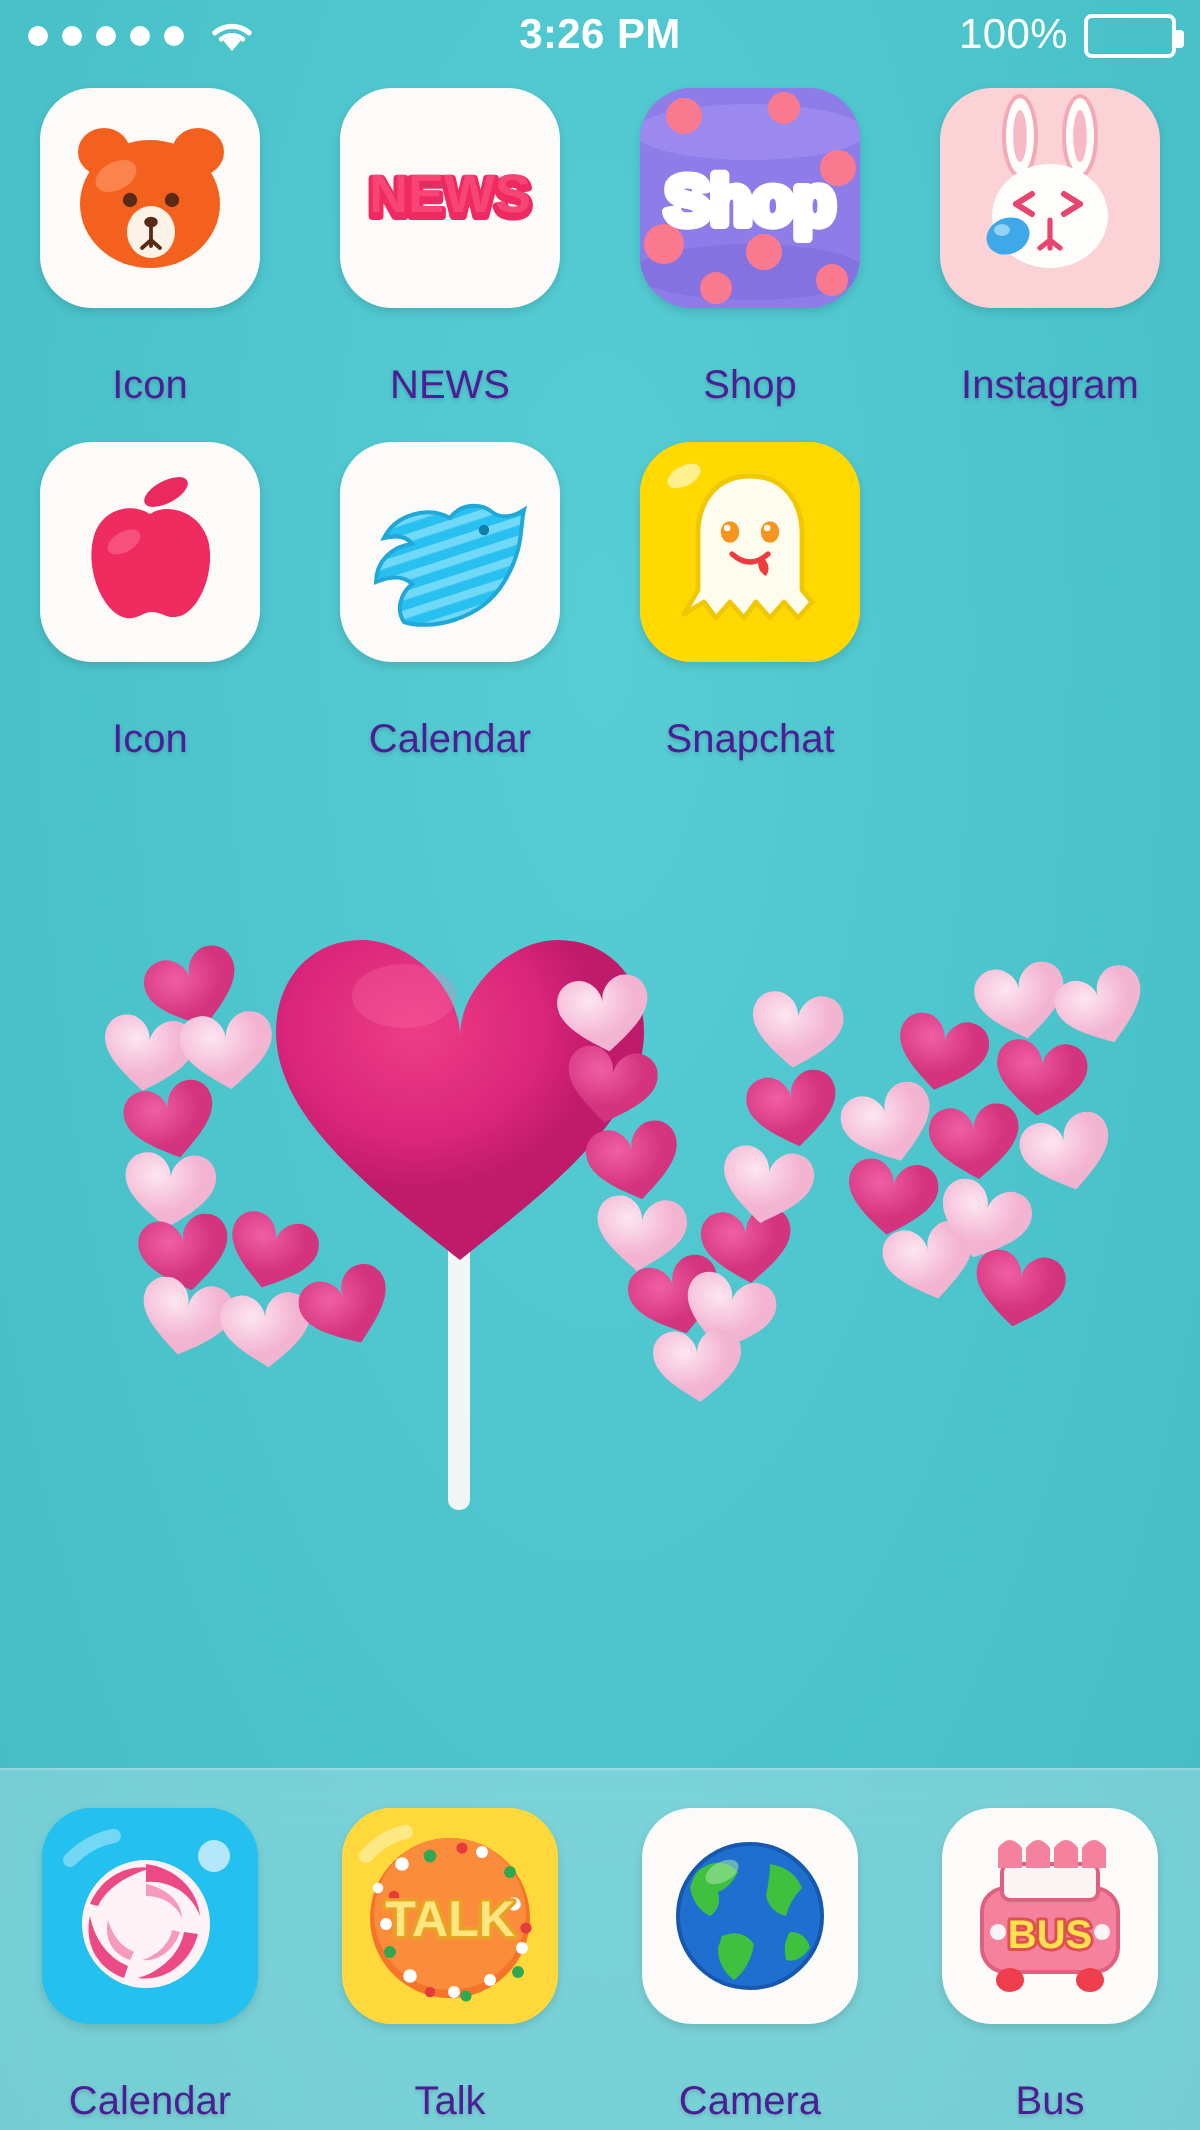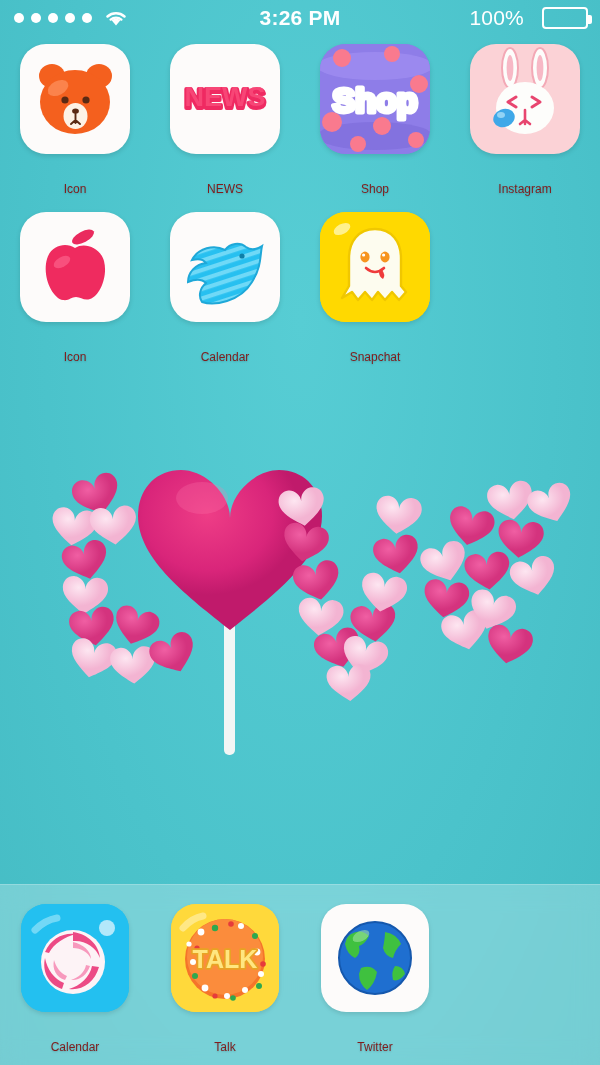--- a/index.html
+++ b/index.html
@@ -21,42 +21,42 @@
   
   #statusbar{
     position:absolute; left:0; top:0; width:600px; height:36px;
     display:flex; align-items:center; color:#fff;
     font-size:21px; letter-spacing:.2px;
   }
   #sb-left{ display:flex; align-items:center; gap:7px; padding-left:14px; width:33%; }
   .dot{ width:10px; height:10px; border-radius:50%; background:#fff; display:block; }
   #sb-center{ width:34%; text-align:center; font-size:21px;font-weight:bold; }
   #sb-right{ width:33%; display:flex; align-items:center; justify-content:flex-end;
-             gap:18px; padding-right:12px; font-size:21px; }
+             gap:8px; padding-right:12px; font-size:21px; }
   .batt{ position:relative; width:46px; height:22px; border:2px solid #fff;
          border-radius:4px; padding:2px; }
   .batt-fill{ height:100%; background:#fff; border-radius:2px; }
   .batt-nub{ position:absolute; right:-6px; top:6px; width:4px; height:9px;
              background:#fff; border-radius:0 2px 2px 0; }
 
   
   #grid{
     position:absolute; left:0; top:44px; width:600px;
     display:grid; grid-template-columns:repeat(4,1fr);
     row-gap:16px;
   }
   .app{ display:flex; flex-direction:column; align-items:center;gap:19px; }
   .icon{
     width:110px; height:110px; border-radius:26px;
     position:relative; overflow:hidden;
     box-shadow:0 2px 5px rgba(0,0,0,.13);
   }
   .icon svg{ position:absolute; left:0; top:0; width:110px; height:110px; }
   .label{
-    margin-top:9px; color:#7f1d1d; font-size:12px;
+    margin-top:9px; color:#4c1d95; font-size:20px;
     text-shadow:0 1px 2px rgba(0,0,0,.18); white-space:nowrap;
   }
 
   
   #dock{
     position:absolute; left:0; bottom:0; width:600px; height:181px;
     background:rgba(255,255,255,.26);
     backdrop-filter:blur(12px);
     border-top:1px solid rgba(255,255,255,.22);
   }
@@ -357,17 +357,38 @@
         <svg viewBox="0 0 108 108">
           <circle cx="54" cy="54" r="36" fill="#1f6fd0"></circle>
           <circle cx="54" cy="54" r="36" fill="none" stroke="#1558ad" stroke-width="2"></circle>
           <path d="M30,30 q10,-6 18,2 q-4,8 -10,10 q2,8 -4,12 q-8,-4 -10,-14 q2,-8 6,-10 Z" fill="#3fc13f"></path>
           <path d="M40,64 q10,-4 16,4 q-2,12 -10,18 q-8,-6 -8,-16 Z" fill="#3fc13f"></path>
           <path d="M64,28 q12,2 16,12 q-6,6 -8,14 q-8,-2 -10,-10 q2,-10 2,-16 Z" fill="#3fc13f"></path>
           <path d="M74,62 q8,0 10,8 q-6,8 -12,6 q-2,-8 2,-14 Z" fill="#3fc13f"></path>
           <ellipse cx="40" cy="32" rx="9" ry="5" fill="#a8e6a8" opacity=".55" transform="rotate(-28 40 32)"></ellipse>
         </svg>
       </div>
-      <div class="label">Twitter</div>
-    </div>
-
+      <div class="label">Camera</div>
+    </div>
+
+    <div class="app">
+      <div class="icon" style="background:#fdfbfa">
+        <svg viewBox="0 0 108 108">
+          <rect x="20" y="40" width="68" height="42" rx="12" fill="#f4819e"></rect>
+          <rect x="20" y="40" width="68" height="42" rx="12" fill="none" stroke="#e0617f" stroke-width="2"></rect>
+          <rect x="30" y="28" width="48" height="18" rx="4" fill="#fdf4f6" stroke="#e0617f" stroke-width="2"></rect>
+          <g fill="#f4819e">
+            <path d="M28,20 q6,-8 12,0 v10 h-12 Z"></path>
+            <path d="M42,20 q6,-8 12,0 v10 h-12 Z"></path>
+            <path d="M56,20 q6,-8 12,0 v10 h-12 Z"></path>
+            <path d="M70,20 q6,-8 12,0 v10 h-12 Z"></path>
+          </g>
+          <text x="54" y="70" text-anchor="middle" font-family="'Liberation Sans',sans-serif" font-size="20" font-weight="bold" fill="#ffe14d" stroke="#e05050" stroke-width="3" stroke-linejoin="round" paint-order="stroke">BUS</text>
+          <circle cx="28" cy="62" r="4" fill="#fdf4f6"></circle>
+          <circle cx="80" cy="62" r="4" fill="#fdf4f6"></circle>
+          <ellipse cx="34" cy="86" rx="7" ry="6" fill="#ef3f4e"></ellipse>
+          <ellipse cx="74" cy="86" rx="7" ry="6" fill="#ef3f4e"></ellipse>
+        </svg>
+      </div>
+      <div class="label">Bus</div>
+    </div>
   </div>
 </div>
 
 </body></html>

